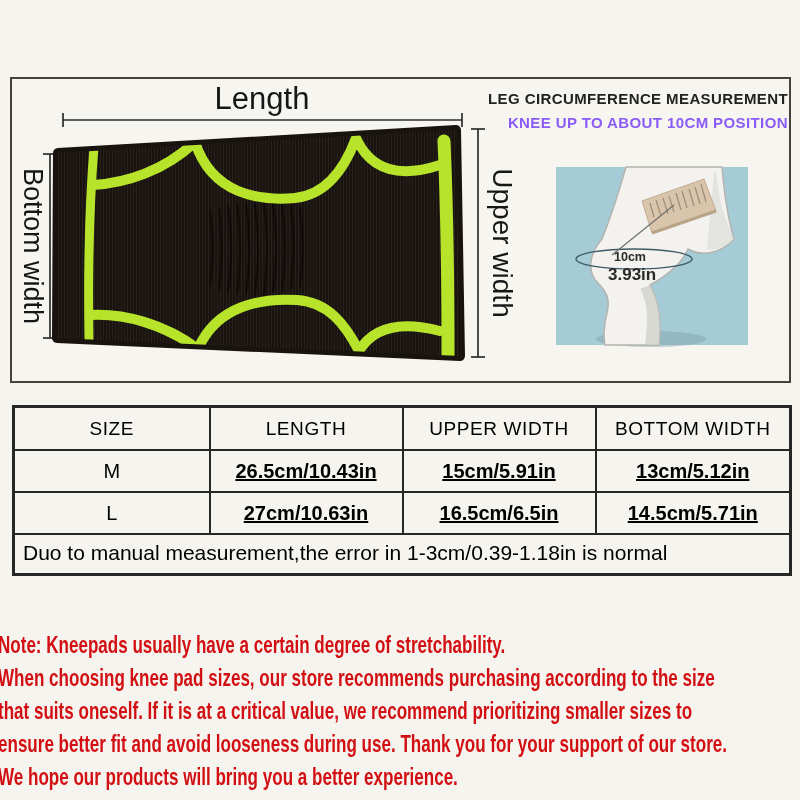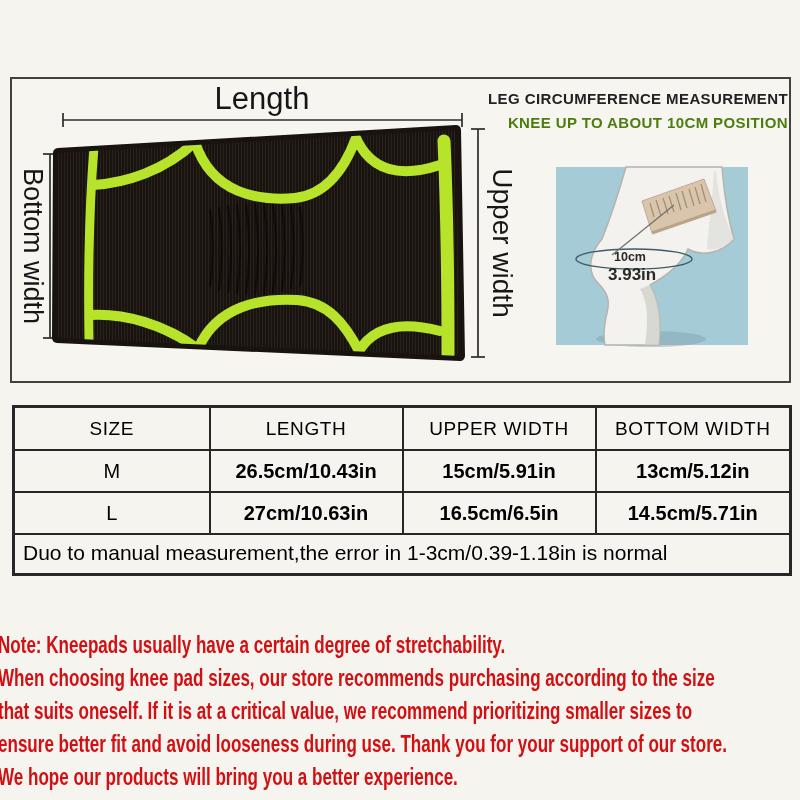--- a/index.html
+++ b/index.html
@@ -7,30 +7,30 @@
           font-family:"Liberation Sans","DejaVu Sans",sans-serif;color:#1c1c1c;}
 
   
   #frame{position:absolute;left:10px;top:77px;width:777px;height:302px;
          border:2px solid #45413b;background:#f7f5f0;}
   #diagram-svg{position:absolute;left:0;top:0;}
 
   
   #ref-titles{position:absolute;left:468px;top:8px;width:308px;text-align:center;}
   .ref-line{font-size:15px;font-weight:700;letter-spacing:.4px;color:#222;line-height:24px;white-space:nowrap;text-align:right;}
-  .ref-line.red{color:#4d7c0f;}
+  .ref-line.red{color:#8b5cf6;}
 
   
   #size-table{position:absolute;left:12px;top:405px;border-collapse:collapse;table-layout:fixed;}
   #size-table td,#size-table th{border:2px solid #272727;text-align:center;padding:0;
      font-weight:400;color:#000000;}
   #size-table{border:3px solid #272727;}
   #size-table th{font-size:19px;letter-spacing:.6px;height:41px;}
   #size-table td.size-cell{font-size:20px;height:40px;}
-  #size-table td.val-cell{font-size:20px;font-weight:700;}
+  #size-table td.val-cell{font-size:20px;font-weight:700;text-decoration:underline;}
   #size-table td.foot-cell{font-size:21px;text-align:left;padding:4px 6px 6px 8px;height:28px;}
 
   
   #note-block{position:absolute;left:-2px;top:628px;width:1150px;
       transform:scaleX(0.71);transform-origin:left top;}
   .note-line{font-size:24px;font-weight:700;line-height:33px;color:#d21013;white-space:nowrap;}
 </style>
 </head>
 <body>
 

